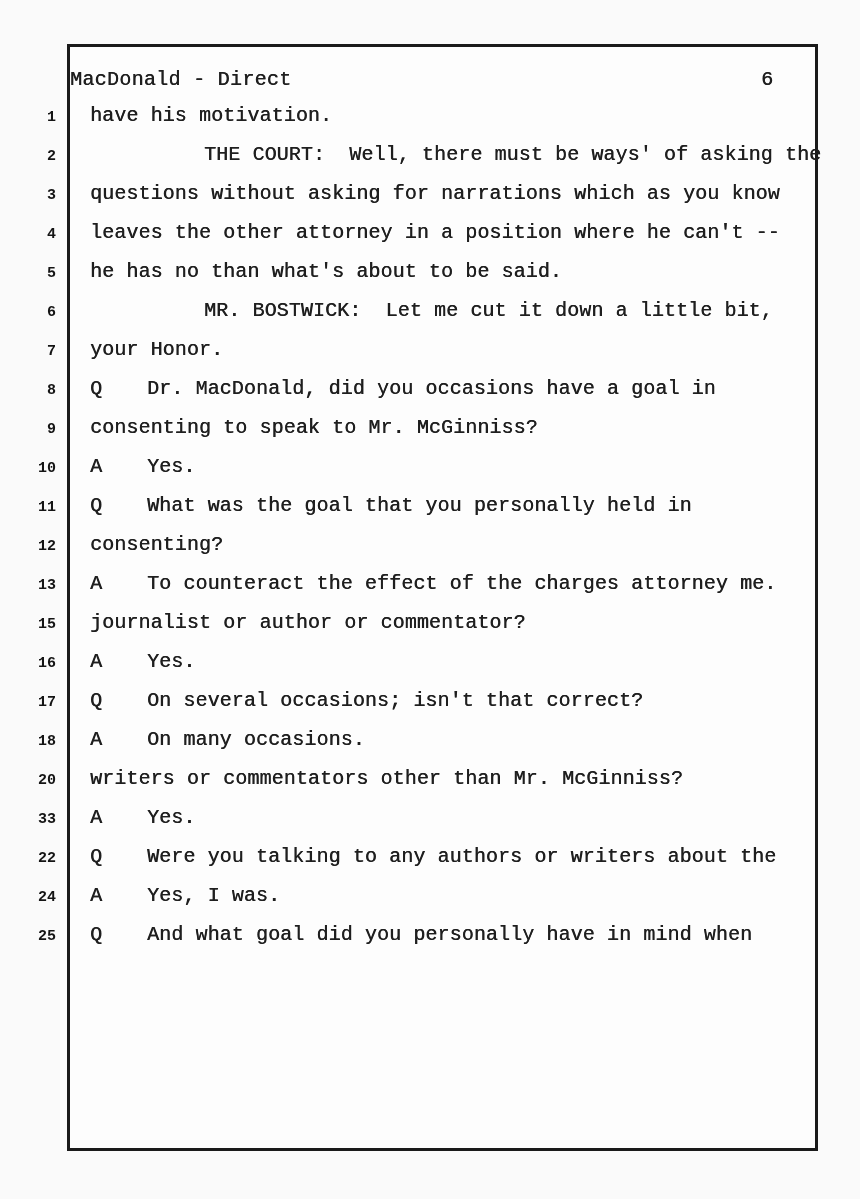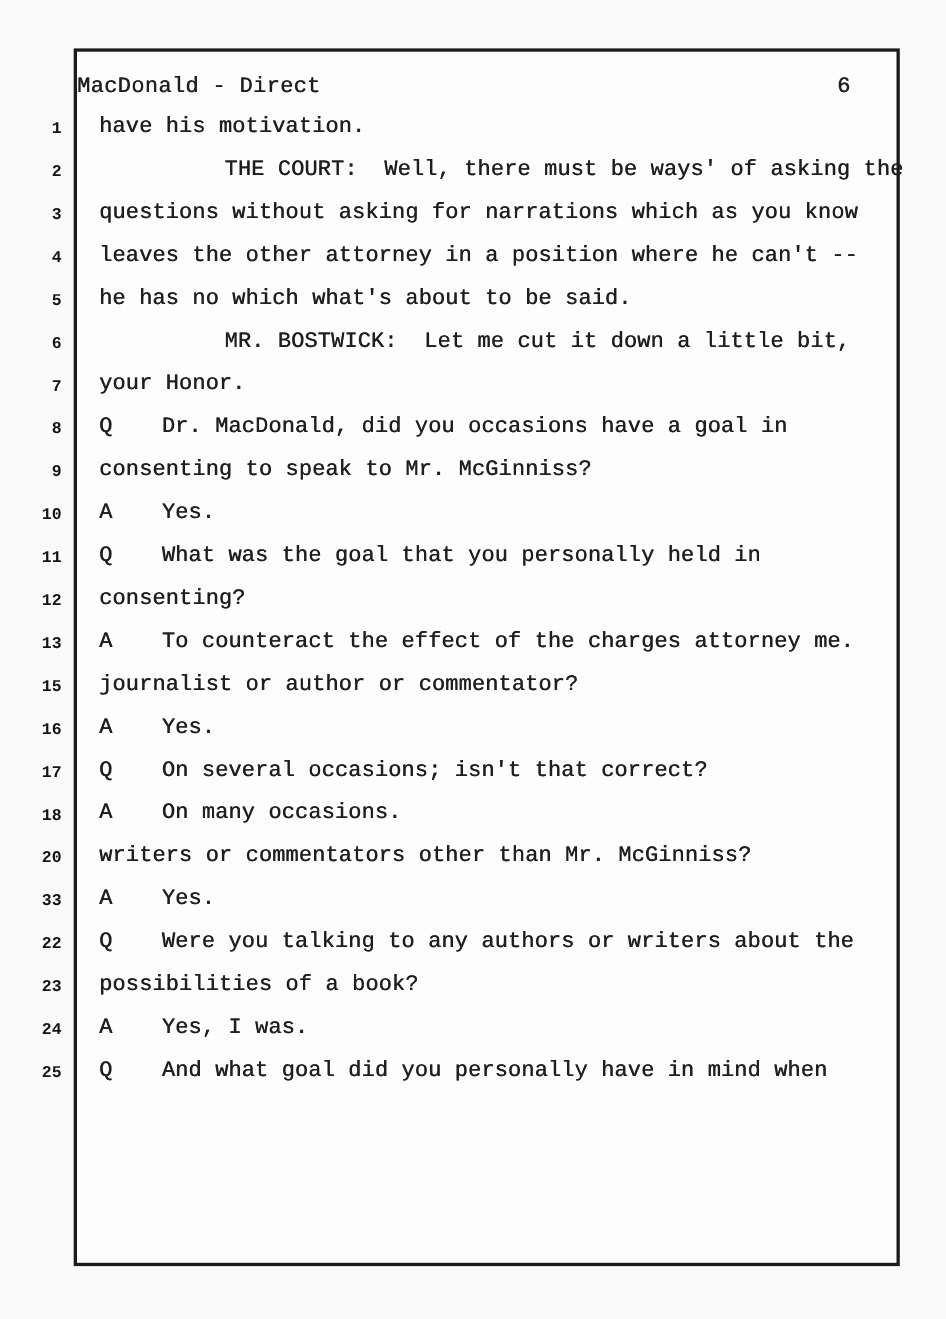--- a/index.html
+++ b/index.html
@@ -90,33 +90,32 @@
 <div class="page">
   <div class="header">
     <span class="title">MacDonald - Direct</span>
     <span class="pageno">6</span>
   </div>
   <div class="lines">
       <div class="row"><span class="linenum">1</span><span class="prefix"></span><span class="text">have his motivation.</span></div>
       <div class="row speaker"><span class="linenum">2</span><span class="prefix"></span><span class="text">THE COURT:  Well, there must be ways' of asking the</span></div>
       <div class="row"><span class="linenum">3</span><span class="prefix"></span><span class="text">questions without asking for narrations which as you know</span></div>
       <div class="row"><span class="linenum">4</span><span class="prefix"></span><span class="text">leaves the other attorney in a position where he can't --</span></div>
-      <div class="row"><span class="linenum">5</span><span class="prefix"></span><span class="text">he has no which what's about to be said.</span></div>
+      <div class="row"><span class="linenum">5</span><span class="prefix"></span><span class="text">he has no than what's about to be said.</span></div>
       <div class="row speaker"><span class="linenum">6</span><span class="prefix"></span><span class="text">MR. BOSTWICK:  Let me cut it down a little bit,</span></div>
       <div class="row"><span class="linenum">7</span><span class="prefix"></span><span class="text">your Honor.</span></div>
       <div class="row qa"><span class="linenum">8</span><span class="prefix">Q</span><span class="text">Dr. MacDonald, did you occasions have a goal in</span></div>
       <div class="row"><span class="linenum">9</span><span class="prefix"></span><span class="text">consenting to speak to Mr. McGinniss?</span></div>
       <div class="row qa"><span class="linenum">10</span><span class="prefix">A</span><span class="text">Yes.</span></div>
       <div class="row qa"><span class="linenum">11</span><span class="prefix">Q</span><span class="text">What was the goal that you personally held in</span></div>
       <div class="row"><span class="linenum">12</span><span class="prefix"></span><span class="text">consenting?</span></div>
       <div class="row qa"><span class="linenum">13</span><span class="prefix">A</span><span class="text">To counteract the effect of the charges attorney me.</span></div>
       <div class="row"><span class="linenum">15</span><span class="prefix"></span><span class="text">journalist or author or commentator?</span></div>
       <div class="row qa"><span class="linenum">16</span><span class="prefix">A</span><span class="text">Yes.</span></div>
       <div class="row qa"><span class="linenum">17</span><span class="prefix">Q</span><span class="text">On several occasions; isn't that correct?</span></div>
       <div class="row qa"><span class="linenum">18</span><span class="prefix">A</span><span class="text">On many occasions.</span></div>
       <div class="row"><span class="linenum">20</span><span class="prefix"></span><span class="text">writers or commentators other than Mr. McGinniss?</span></div>
       <div class="row qa"><span class="linenum">33</span><span class="prefix">A</span><span class="text">Yes.</span></div>
       <div class="row qa"><span class="linenum">22</span><span class="prefix">Q</span><span class="text">Were you talking to any authors or writers about the</span></div>
-      <div class="row"><span class="linenum">23</span><span class="prefix"></span><span class="text">possibilities of a book?</span></div>
       <div class="row qa"><span class="linenum">24</span><span class="prefix">A</span><span class="text">Yes, I was.</span></div>
       <div class="row qa"><span class="linenum">25</span><span class="prefix">Q</span><span class="text">And what goal did you personally have in mind when</span></div>
     </div>
 </div>
 
 </body></html>

